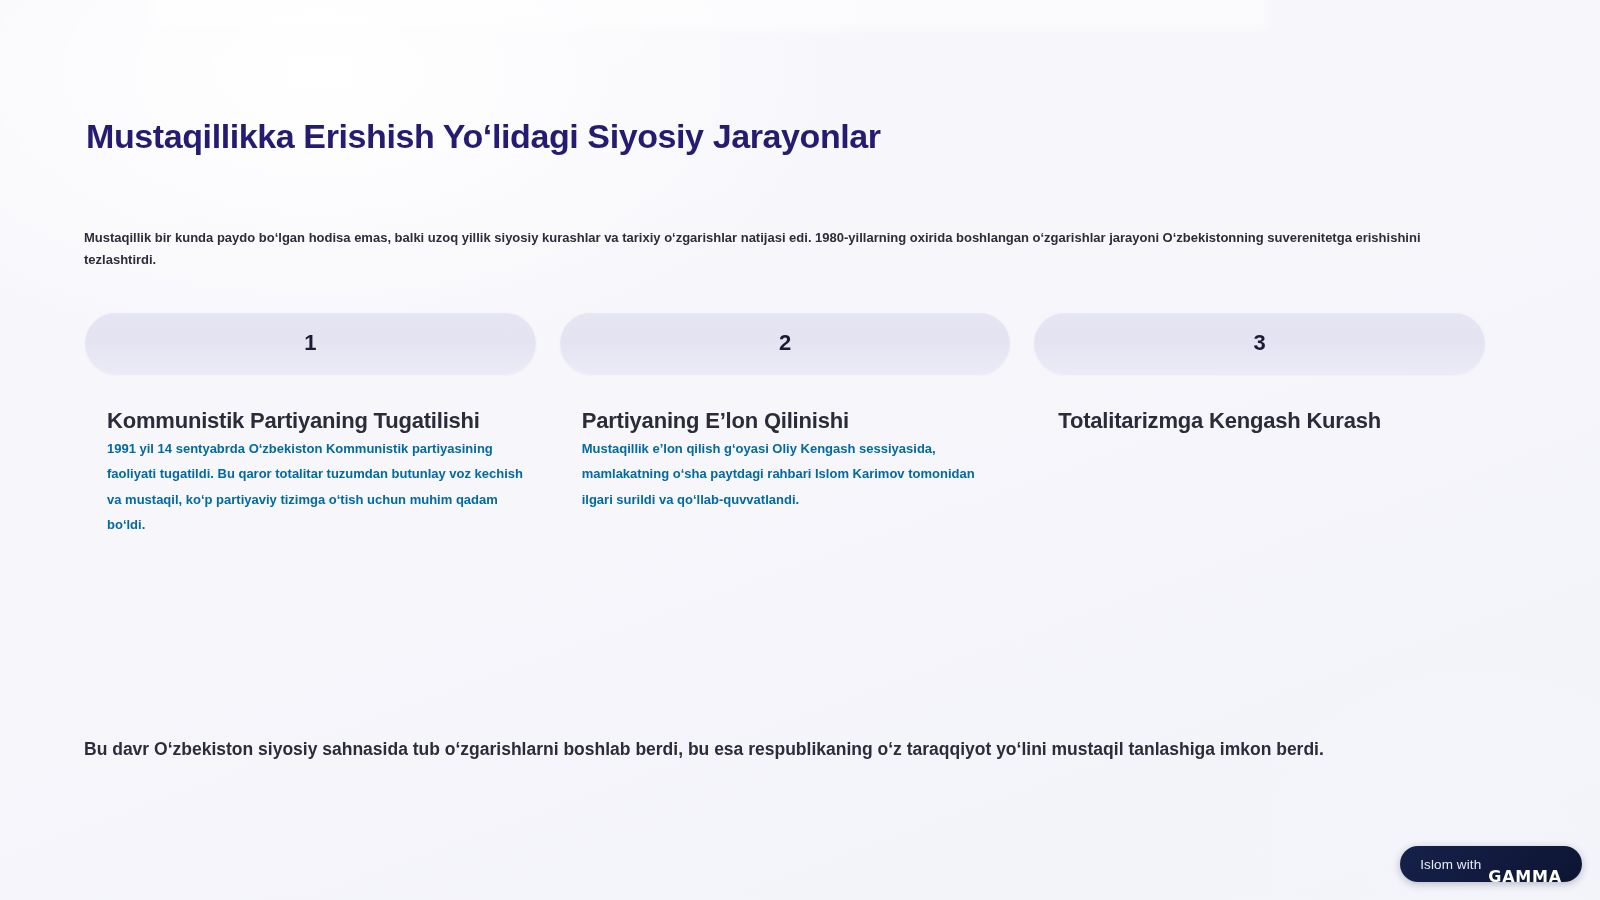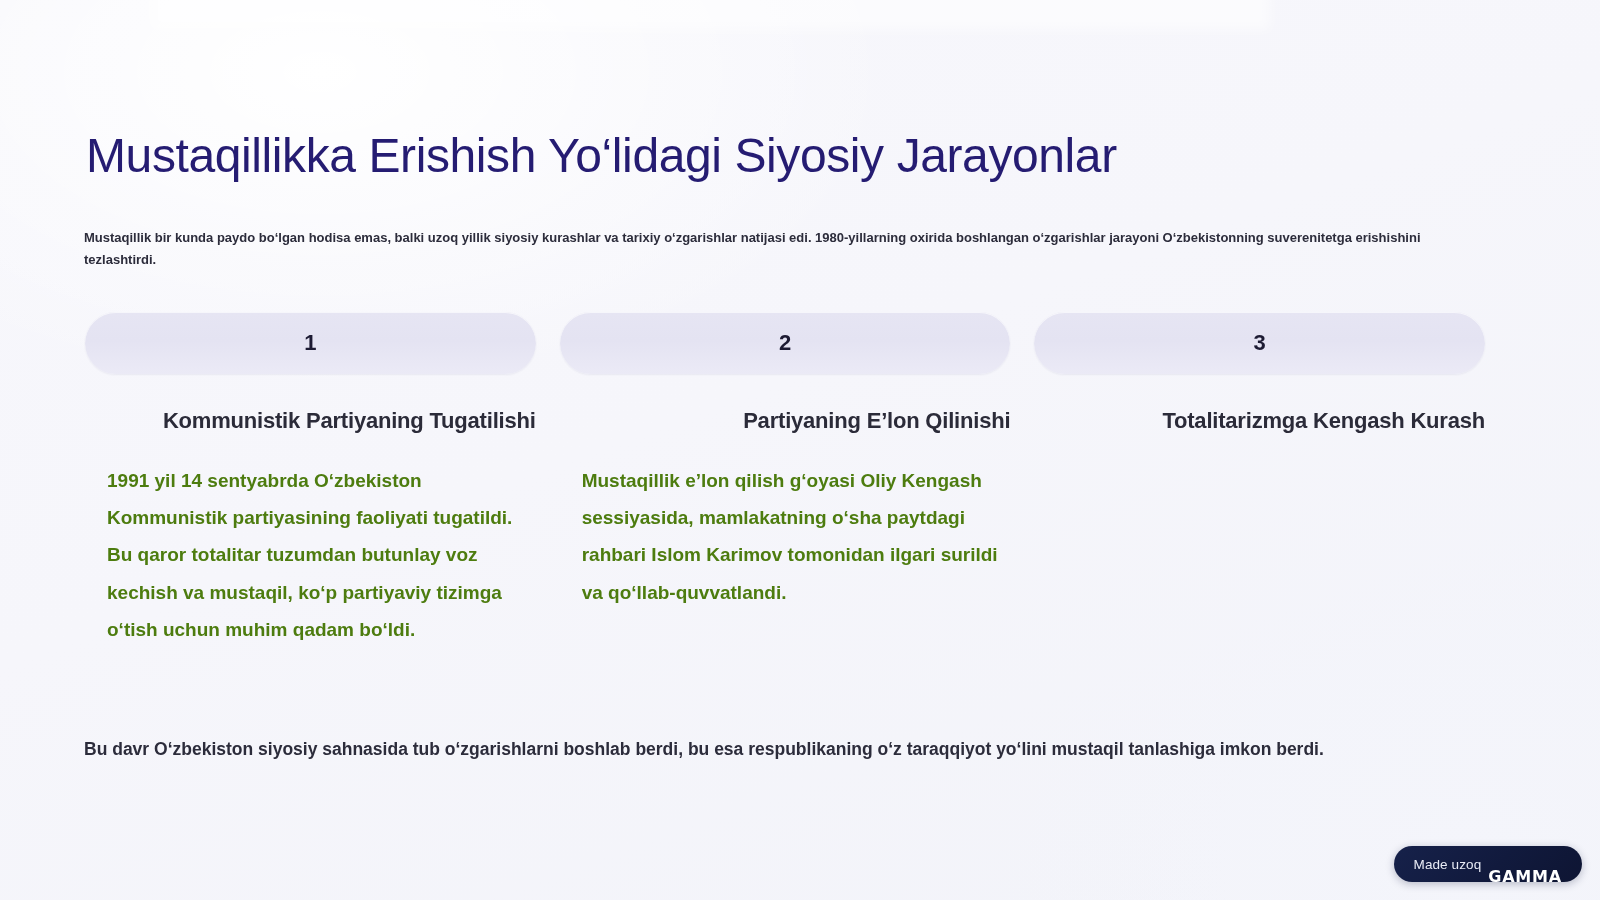--- a/index.html
+++ b/index.html
@@ -34,23 +34,23 @@
   .slide {
     position: absolute;
     inset: 0;
     padding: 0 84px;
   }
 
   
   .deck-title {
     position: absolute;
     left: 86px;
-    top: 128px;
-    font-size: 48px;
-    font-weight: 400;
+    top: 116px;
+    font-size: 34px;
+    font-weight: 700;
     letter-spacing: -0.4px;
     color: #251c72;
     line-height: 1.18;
     white-space: nowrap;
   }
 
   
   .intro {
     position: absolute;
     left: 84px;
@@ -97,29 +97,28 @@
   }
 
   .col-heading {
     margin-top: 33px;
     font-size: 22px;
     font-weight: 600;
     letter-spacing: -0.2px;
     line-height: 1.30;
     color: #2b2b39;
     padding-left: 22px;
-    text-align: right;
   }
 
   .col-body {
-    margin-top: 26px;
-    font-size: 19px;
+    margin-top: 0;
+    font-size: 13px;
     font-weight: 700;
     line-height: 1.97;
-    color: #4d7c0f;
+    color: #0369a1;
     padding-left: 22px;
     padding-right: 10px;
   }
 
   
   .col:nth-child(2) .col-heading,
   .col:nth-child(2) .col-body { padding-left: 22px; }
   .col:nth-child(3) .col-heading,
   .col:nth-child(3) .col-body { padding-left: 24px; }
 
@@ -201,17 +200,17 @@
         <span class="num">3</span>
       </div>
       <h2 class="col-heading">Totalitarizmga Kengash Kurash</h2>
     </div>
 
   </div>
 
   <p class="footer-note">Bu davr O‘zbekiston siyosiy sahnasida tub o‘zgarishlarni boshlab berdi, bu esa respublikaning o‘z taraqqiyot yo‘lini mustaqil tanlashiga imkon berdi.</p>
 
   <div class="gamma-badge">
-    <span class="made-with">Made uzoq</span>
+    <span class="made-with">Islom with</span>
     <span class="wordmark">GAMMA</span>
   </div>
 
 </div>
 
 </body></html>

